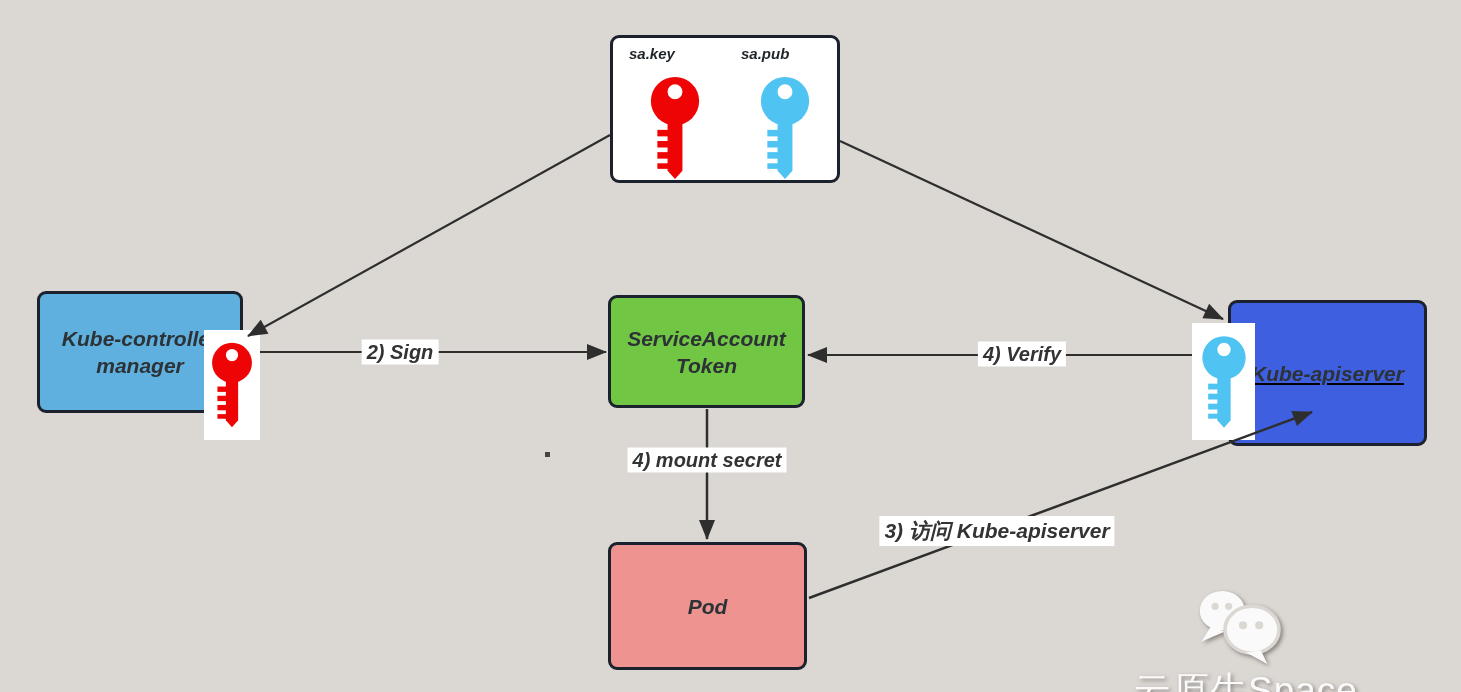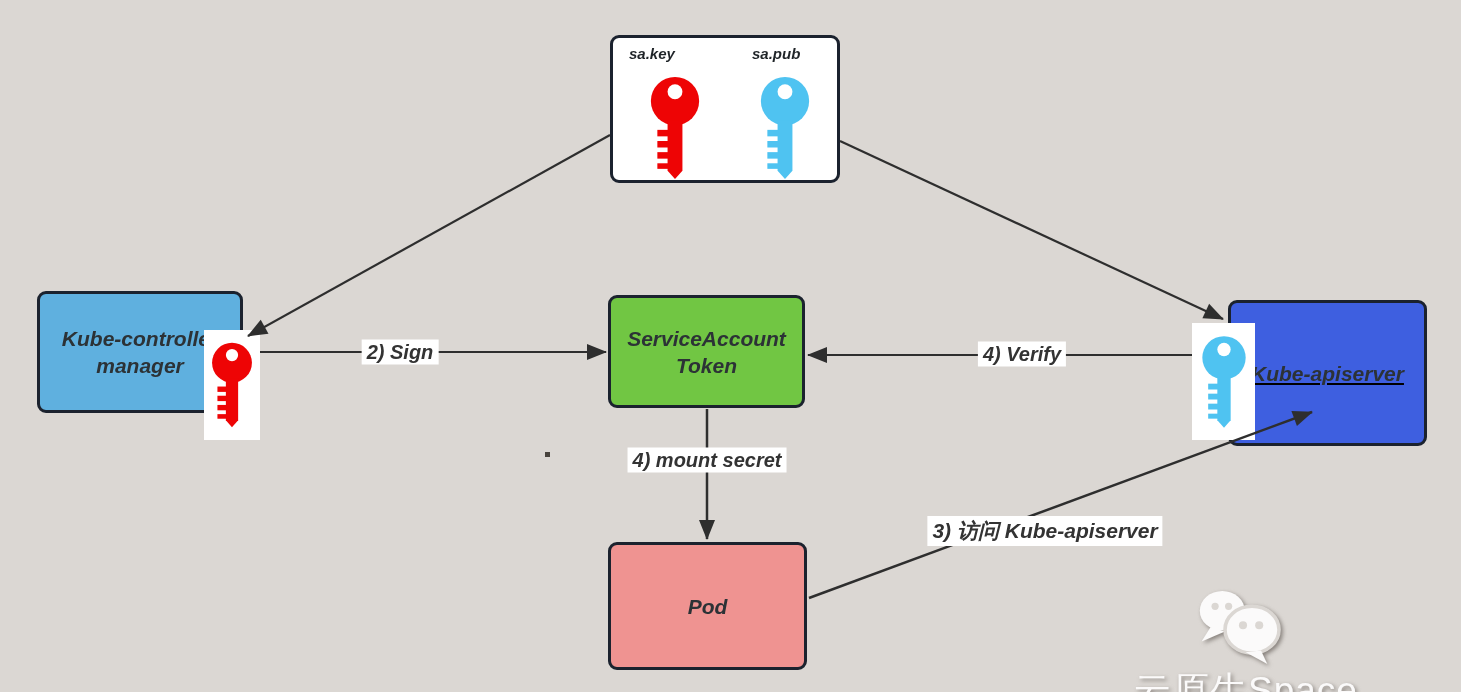--- a/index.html
+++ b/index.html
@@ -42,21 +42,21 @@
   .artifact-dot { position: absolute; left: 545px; top: 452px; width: 5px; height: 5px;
     background: #48433d; z-index: 1; }
 </style>
 </head>
 <body style="background-color: rgb(219, 215, 211);">
 
 <div id="canvas">
 
   <div class="node" style="left: 610px; top: 35px; width: 230px; height: 148px; background-color: rgb(255, 255, 255);">
     <span class="sa-file-label" style="left:16px;">sa.key</span>
-    <span class="sa-file-label" style="left:139px;">sa.pub</span>
+    <span class="sa-file-label" style="left:128px;">sa.pub</span>
     <svg style="position:absolute; left:34px; top:38px;" width="56" height="104" viewBox="0 0 60 112">
       <g fill="#ee0405">
         <circle cx="30" cy="27" r="26"></circle>
         <path d="M22,48 h16 v54 l-8,9 l-8,-9 z"></path>
         <rect x="11" y="58" width="12" height="7"></rect>
         <rect x="11" y="70" width="12" height="7"></rect>
         <rect x="11" y="82" width="12" height="7"></rect>
         <rect x="11" y="94" width="12" height="6"></rect>
       </g>
       <circle cx="30" cy="17" r="8" fill="#ffffff"></circle>
@@ -130,21 +130,21 @@
     <line x1="260" y1="352" x2="606" y2="352" stroke="#2e2e2e" stroke-width="2.2" marker-end="url(#arrow)"></line>
     <line x1="840" y1="141" x2="1223" y2="319" stroke="#2e2e2e" stroke-width="2.2" marker-end="url(#arrow)"></line>
     <line x1="1192" y1="355" x2="808" y2="355" stroke="#2e2e2e" stroke-width="2.2" marker-end="url(#arrow)"></line>
     <line x1="707" y1="409" x2="707" y2="539" stroke="#2e2e2e" stroke-width="2.5" marker-end="url(#arrow)"></line>
     <line x1="809" y1="598" x2="1312" y2="412" stroke="#2e2e2e" stroke-width="2.5" marker-end="url(#arrow)"></line>
   </svg>
 
   <span class="edge-label" style="left:400px; top:352px;">2) Sign</span>
   <span class="edge-label" style="left:1022px; top:354px;font-style:italic;">4) Verify</span>
   <span class="edge-label" style="left:707px; top:460px;">4) mount secret</span>
-  <span class="edge-label" style="left:997px; top:531px; font-size:21px;margin-left:48px;">3) 访问 Kube-apiserver</span>
+  <span class="edge-label" style="left:997px; top:531px; font-size:21px;">3) 访问 Kube-apiserver</span>
 
   <div class="artifact-dot"></div>
 
   <div class="watermark">
     <svg width="90" height="78" viewBox="0 0 100 86">
       <g fill="#fbfafa">
         <ellipse cx="27" cy="25" rx="25" ry="22"></ellipse>
         <path d="M14,43 L4,59 L30,48 Z"></path>
       </g>
       <circle cx="19" cy="20" r="4" fill="#dbd7d3"></circle>

